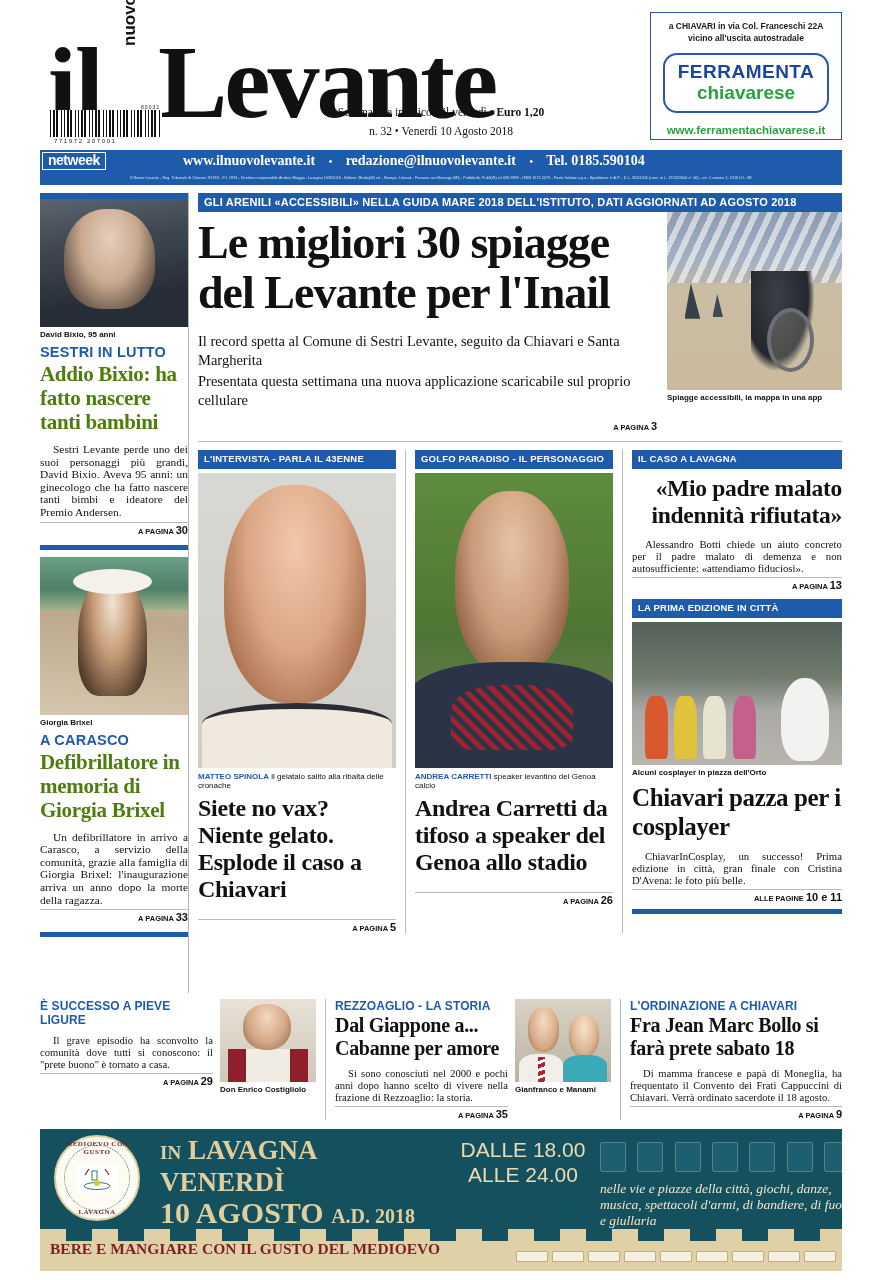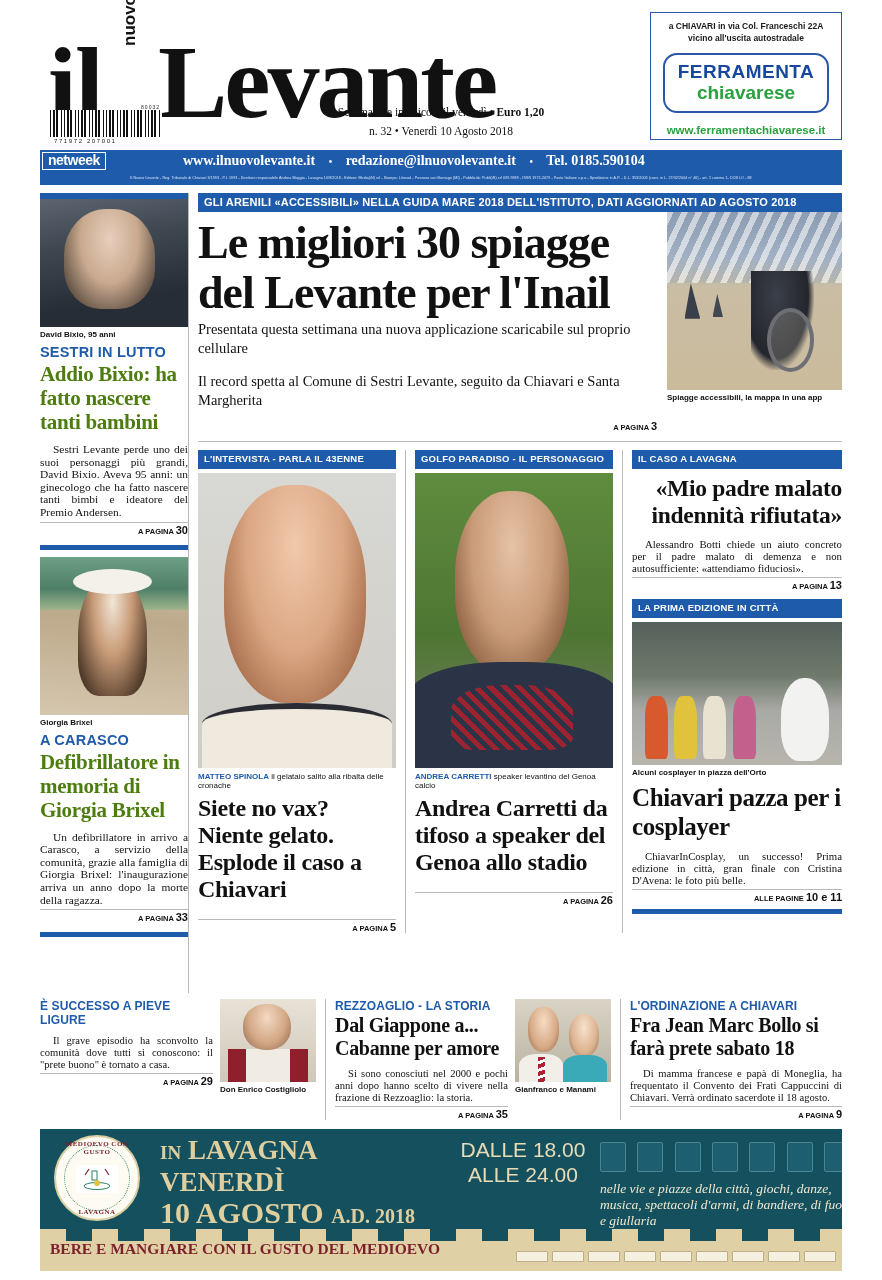--- a/index.html
+++ b/index.html
@@ -447,22 +447,22 @@
     <div class="rule-v"></div>
 
     <div class="col-mid">
 
       <div class="kicker">GLI ARENILI «ACCESSIBILI» NELLA GUIDA MARE 2018 DELL'ISTITUTO, DATI AGGIORNATI AD AGOSTO 2018</div>
 
       <div class="main-row">
         <div class="main-left">
           <div class="main-head">Le migliori 30 spiagge</div>
           <div class="main-head" style="margin-top:0">del Levante per l'Inail</div>
+          <div class="main-sub">Il record spetta al Comune di Sestri Levante, seguito da Chiavari e Santa Margherita</div>
           <div class="main-sub" style="margin-top:2px">Presentata questa settimana una nuova applicazione scaricabile sul proprio cellulare</div>
-          <div class="main-sub">Il record spetta al Comune di Sestri Levante, seguito da Chiavari e Santa Margherita</div>
           <div class="pagref" style="margin-top:10px">
             <span>A PAGINA</span>
             <b>3</b>
           </div>
         </div>
         <div class="main-right">
           <div class="photo photo-beach">
             <div class="clouds"></div>
             <div class="rock1"></div>
             <div class="rock2"></div>

